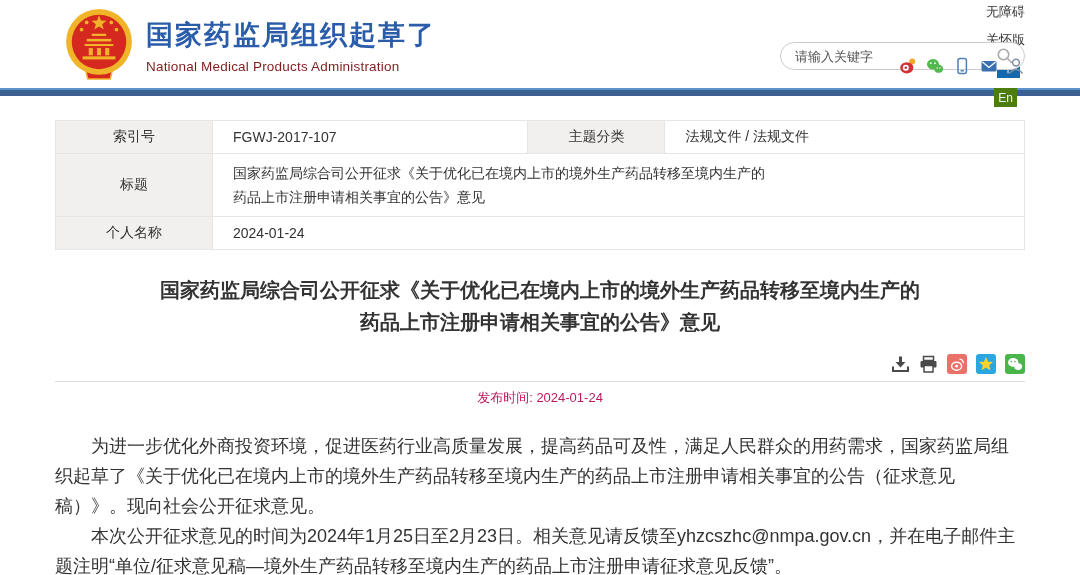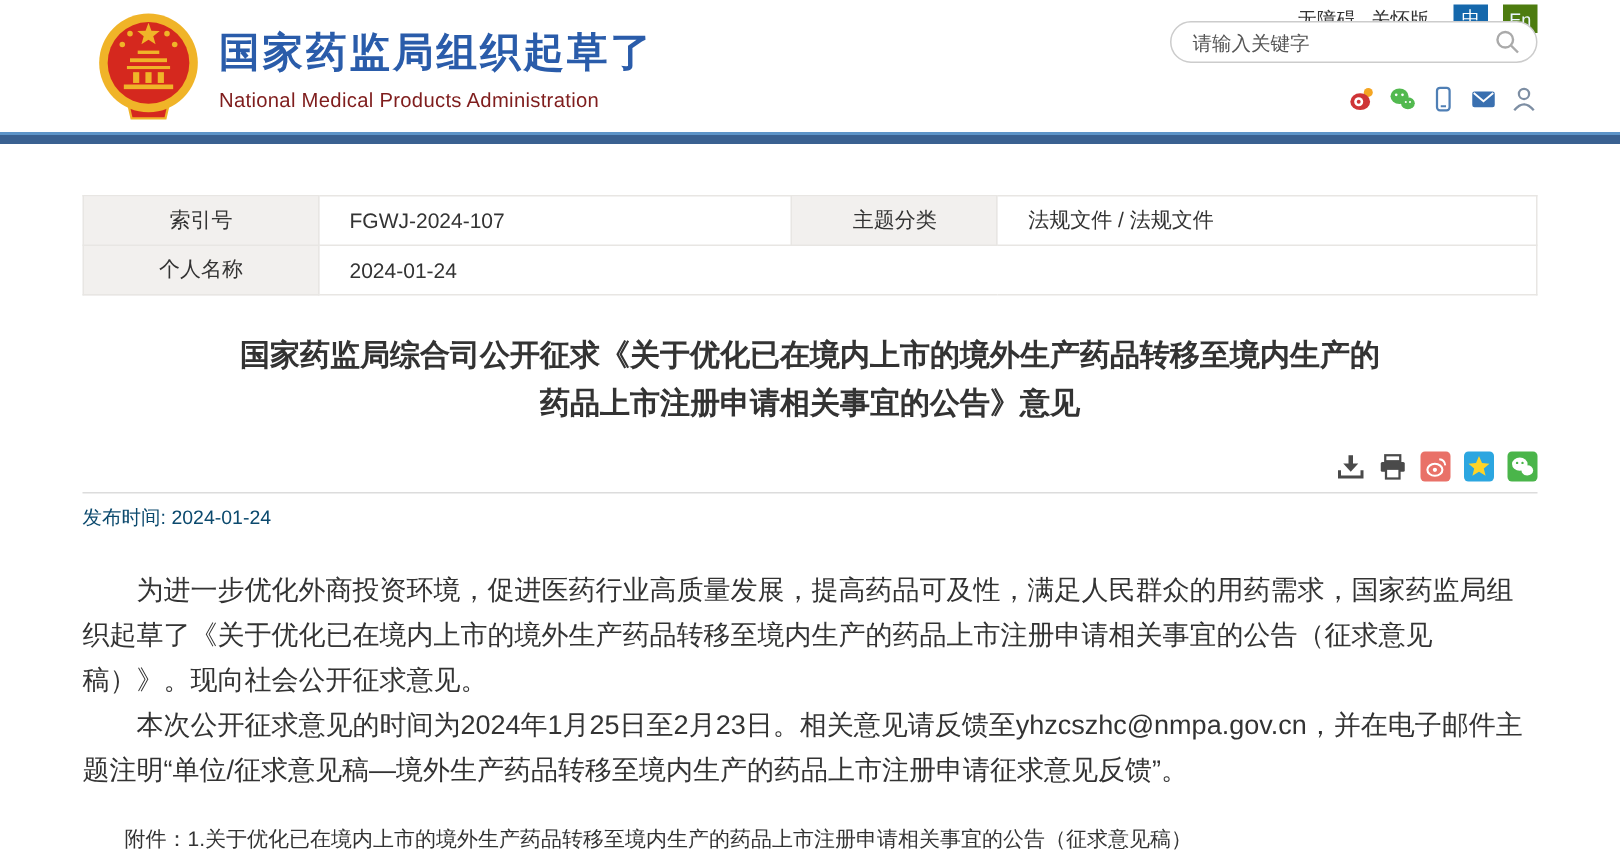--- a/index.html
+++ b/index.html
@@ -7,58 +7,58 @@
     font-family:"Liberation Sans","DejaVu Sans",sans-serif; }
   .page { width:1080px; height:575px; background:#fff; position:relative; }
 
   
   .header { position:relative; height:88px; background:#fff; }
   .logo { position:absolute; left:64px; top:7px; width:70px; height:74px; }
   .site-title { position:absolute; left:146px; top:17px; }
   .site-title .zh { font-size:27px; font-weight:bold; color:#2a5caa; letter-spacing:2px; }
   .site-title .en { font-size:13.5px; color:#7f1d1d; margin-top:6px; letter-spacing:0.2px; }
 
-  .top-links { position:absolute; top:3px; right:55px; display:flex; align-items:center; gap:10px; }
+  .top-links { position:absolute; top:3px; right:55px; display:flex; align-items:center; gap:10px;flex-direction:column; }
   .top-links .lnk { font-size:13px; color:#333; cursor:pointer; }
   .lang-btn { width:23px; height:19px; font-size:12px; display:flex; align-items:center; justify-content:center; cursor:pointer; }
   .lang-zh { background:#1568ac; color:#fff; margin-left:6px; }
   .lang-en { background:#4d7c0f; color:#eaf6fd; }
 
-  .search-box { position:absolute; top:14px; right:55px; width:245px; height:28px;
+  .search-box { position:absolute; top:42px; right:55px; width:245px; height:28px;
     border:1px solid #ccc; border-radius:14px; background:#fff; display:flex; align-items:center; padding:0 10px 0 14px; }
   .search-box input { flex:1; border:none; outline:none; font-size:13px; color:#555; background:transparent; }
   .search-box input::placeholder { color:#555; }
   .search-btn { width:18px; height:18px; cursor:pointer; flex:none; }
 
   .social-row { position:absolute; top:57px; right:55px; display:flex; align-items:center; gap:9px; }
   .social-row .sic { width:18px; height:18px; cursor:pointer; }
 
   .header-bar { height:8px; background:#3a6191; border-top:2px solid #5d94c8; }
 
   
   .content { padding:0 55px; }
 
-  table.meta { width:100%; border-collapse:collapse; margin-top:34px; font-size:14px; }
+  table.meta { width:100%; border-collapse:collapse; margin-top:24px; font-size:14px; }
   table.meta td { border:1px solid #e8e6e3; padding:7px 20px; color:#333; }
   td.lbl { background:#f2f0ee; color:#555; text-align:center; width:157px; }
   td.lbl2 { background:#f2f0ee; color:#555; text-align:center; width:137px; }
   td.val-title { white-space:pre-line; line-height:24px; }
 
   .article-title { margin-top:24px; text-align:center; font-size:20px; font-weight:bold;
     color:#333; line-height:32px; white-space:pre-line; }
 
   .action-row { display:flex; justify-content:flex-end; align-items:center; gap:9px;
     margin-top:16px; padding-bottom:7px; border-bottom:1px solid #dcdcdc; }
   .tool-ic { width:19px; height:19px; cursor:pointer; }
   .share-sq { width:20px; height:20px; border-radius:3px; cursor:pointer; display:flex; align-items:center; justify-content:center; }
   .sq-weibo { background:#e97168; }
   .sq-qzone { background:#2ca6e0; }
   .sq-wechat { background:#4ab54a; }
 
-  .publish-time { text-align:left; font-size:13px; color:#0c4a6e; margin-top:7px; }
+  .publish-time { text-align:center; font-size:13px; color:#be185d; margin-top:7px; }
 
   .article-body { margin-top:24px; font-size:18px; color:#333; line-height:30px; }
   .article-body p { text-indent:2em; }
 
   .attachments { display:flex; margin-top:16px; font-size:14px; line-height:30px; color:#333; }
   .attachments .att-label { flex:none; margin-left:2em; }
   .attachments .att-item { cursor:pointer; }
 </style>
 </head>
 <body>
@@ -137,23 +137,28 @@
   </div>
 
   <div class="header-bar"></div>
 
   <div class="content">
 
     <table class="meta">
       <tbody>
           <tr>
         <td class="lbl">索引号</td>
-        <td>FGWJ-2024-107</td>
+        <td>FGWJ-2017-107</td>
         <td class="lbl2">主题分类</td>
         <td>法规文件 / 法规文件</td>
+      </tr>
+      <tr>
+        <td class="lbl">标题</td>
+        <td class="val-title" colspan="3">国家药监局综合司公开征求《关于优化已在境内上市的境外生产药品转移至境内生产的
+药品上市注册申请相关事宜的公告》意见</td>
       </tr>
       <tr>
         <td class="lbl">个人名称</td>
         <td colspan="3">2024-01-24</td>
       </tr>
     </tbody>
       </table>
 
     <h1 class="article-title">国家药监局综合司公开征求《关于优化已在境内上市的境外生产药品转移至境内生产的
 药品上市注册申请相关事宜的公告》意见</h1>

